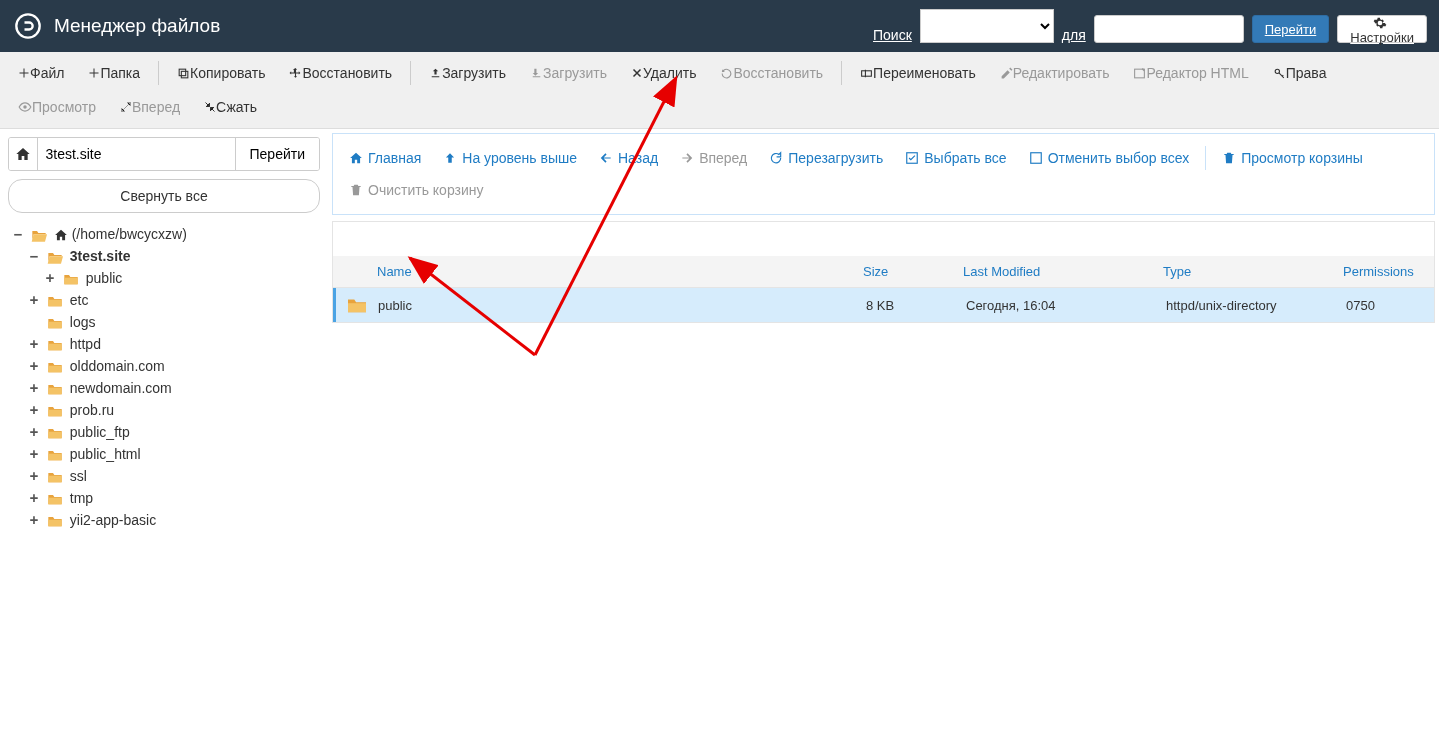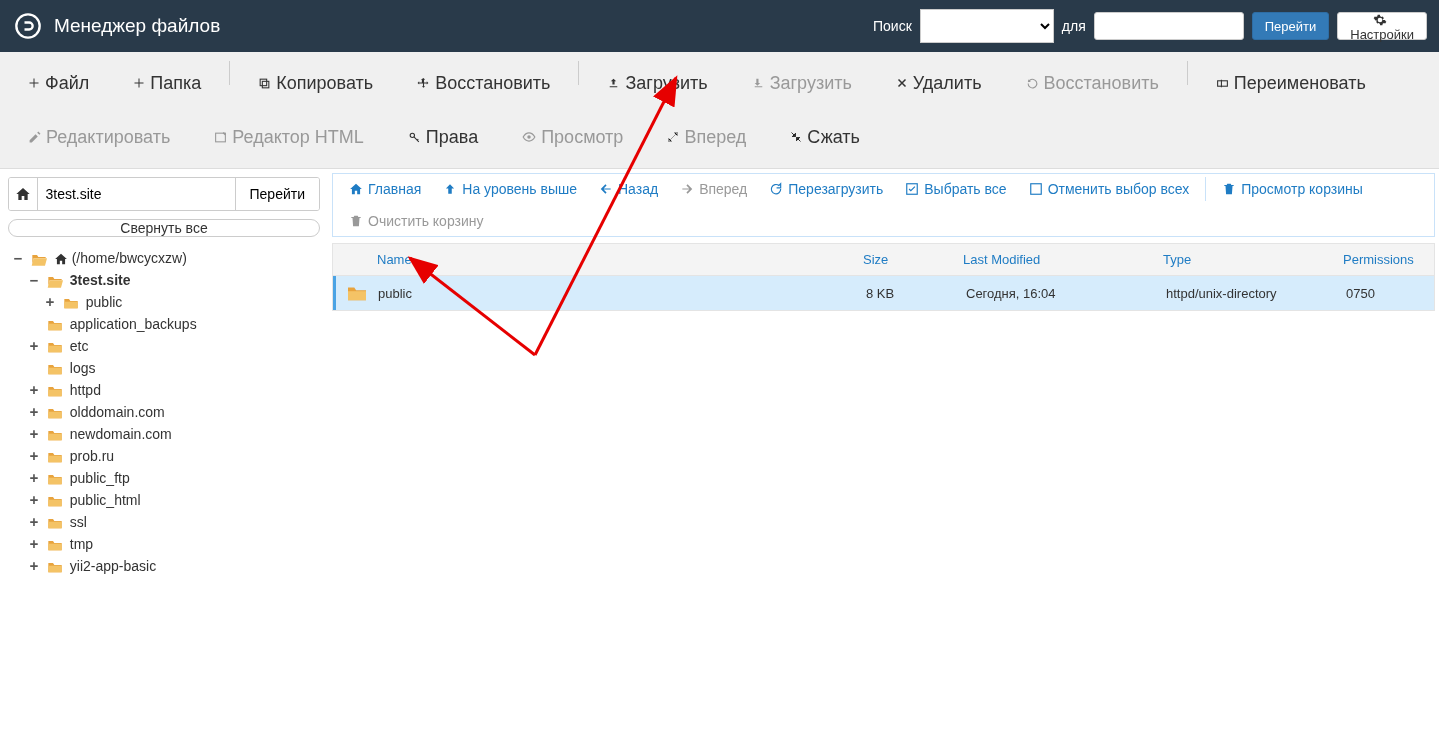--- a/index.html
+++ b/index.html
@@ -2,67 +2,67 @@
 <html><head>
 <meta charset="utf-8">
 <style>
 * { box-sizing: border-box; margin: 0; padding: 0; }
 body { font-family: Arial, Helvetica, sans-serif; font-size: 14px; color: #333; background: #fff; }
 
 
 .header { background: #293a4a; color: #fff; height: 52px; display: flex; align-items: center; padding: 0 12px; }
 .logo { width: 32px; height: 32px; margin-right: 10px; display: flex; align-items: center; justify-content: center; }
 .header-title { font-size: 19px; flex: 1; }
-.header-search { display: flex; align-items: center; gap: 8px; }
+.header-search { display: flex; align-items: flex-end; gap: 8px; text-decoration: underline; }
 .header-search label { font-size: 14px; }
 .header-search select { height: 28px; padding: 16px 4px; font-size: 13px; background:#fff; border:1px solid #ccc; border-radius:0; }
 .header-search input { height: 28px; width: 150px; padding: 2px 6px; border:1px solid #ccc; border-radius:3px; }
 .btn { display:inline-flex; align-items:center; height:28px; padding: 0 12px; border-radius:3px; cursor:pointer; font-size:13px; border:1px solid transparent; }
 .btn-primary { background:#337ab7; color:#fff; border-color:#2e6da4; }
 .btn-default { background:#fff; color:#333; border-color:#ccc;flex-direction:column; }
 
 
 .toolbar { background:#f0f0f0; border-bottom:1px solid #ddd; padding: 4px 6px; display:flex; flex-wrap:wrap; }
-.tool-btn { display:inline-flex; align-items:center; gap:5px; height:30px; padding:0 10px; margin:12px; background:transparent; border:none; cursor:pointer; font-size:18px; color:#333; }
+.tool-btn { display:inline-flex; align-items:center; height:30px; padding:0 10px; margin:2px; background:transparent; border:none; cursor:pointer; font-size:14px; color:#333; }
 .tool-btn.disabled { color:#999; cursor:default; }
 .tool-sep { width:1px; background:#ccc; height:24px; margin:5px 6px; }
 
 
 .main { display:flex; height: calc(752px - 47px - 72px); }
 .sidebar { width: 328px; padding: 8px; border-right: none; }
 .content { flex:1; padding:4px; display:flex; flex-direction:column; }
 
 
 .path-row { display:flex; border:1px solid #ccc; border-radius:3px; overflow:hidden; height:34px; }
 .path-row .home-btn { width:40px; display:flex; align-items:center; justify-content:center; border-right:1px solid #ccc; cursor:pointer; background:#fff; }
 .path-row input { flex:1; border:none; padding:0 8px; font-size:14px; outline:none; }
 .path-row .go-btn { padding:0 14px; border:none; border-left:1px solid #ccc; background:#fff; cursor:pointer; font-size:14px; }
-.collapse-all { margin-top:8px; height:18px; border:1px solid #ccc; border-radius:14px; background:#fff; display:flex; align-items:center; justify-content:center; cursor:pointer; font-size:14px; }
+.collapse-all { margin-top:8px; height:34px; border:1px solid #ccc; border-radius:14px; background:#fff; display:flex; align-items:center; justify-content:center; cursor:pointer; font-size:14px; }
 
 
 .tree { margin-top:10px; font-size:14px; }
 .tree-node { line-height:22px; white-space:nowrap; }
 .tree-toggle { display:inline-block; width:12px; text-align:center; color:#555; cursor:pointer; font-family:monospace; font-weight:bold; }
 .tree-spacer { display:inline-block; width:12px; }
 .folder-icon { display:inline-block; width:16px; height:14px; margin:0 3px; vertical-align:middle; }
 .tree-label { cursor:pointer; }
 .tree-label.bold { font-weight:bold; }
 .indent-1 { padding-left: 4px; }
 .indent-2 { padding-left: 20px; }
 .indent-3 { padding-left: 36px; }
 
 
-.action-bar { border:1px solid #c9e2f9; background:#fff; padding:0 6px; display:flex; flex-wrap:wrap; gap:2px; }
+.action-bar { border:1px solid #c9e2f9; background:#fff; padding:9px 6px; display:flex; flex-wrap:wrap; gap:2px; }
 .action-link { display:inline-flex; align-items:center; gap:5px; height:30px; padding:0 10px; color:#1f7cc4; cursor:pointer; font-size:14px; }
 .action-link.disabled { color:#999; cursor:default; }
 .action-sep { width:1px; background:#c9e2f9; height:24px; margin:3px 4px; }
 
 
 .file-table { margin-top:6px; border:1px solid #e4e4e4; }
-.file-header { display:flex; background:#f4f4f4; border-bottom:1px solid #e4e4e4; font-size:13px; }
+.file-header { display:flex; background:#f4f4f4; border-bottom:1px solid #e4e4e4; font-size:13px;margin-top:34px; }
 .file-header .col { padding:8px 10px; color:#1f7cc4; cursor:pointer; }
 .file-row { display:flex; align-items:center; font-size:13px; }
 .file-row.selected { background:#d6ecfc; border-left:3px solid #4aa3e4; padding-left:0; }
 .file-row .col { padding:8px 10px; }
 .col-name { flex: 0 0 520px; display:flex; align-items:center; gap:10px; padding-left:12px; }
 .col-size { flex: 0 0 100px; }
 .col-modified { flex: 0 0 200px; }
 .col-type { flex: 0 0 180px; }
 .col-perms { flex: 1; }
 .folder-big { width:22px; height:18px; display:inline-block; }
@@ -271,28 +271,20 @@
     </div>
             <div class="tree-node indent-3">
       <span class="tree-toggle">+</span>
       <span class="folder-icon"><svg width="16" height="14" viewBox="0 0 24 20">
                   <path fill="#e8a33d" d="M2 4h7l2 3h11v11H2z"></path>
                   <path fill="#f4c366" d="M2 8h20v10H2z"></path>
                 </svg></span>
       <span class="tree-label ">public</span>
     </div>
             <div class="tree-node indent-2">
-      <span class="tree-spacer"></span>
-      <span class="folder-icon"><svg width="16" height="14" viewBox="0 0 24 20">
-                  <path fill="#e8a33d" d="M2 4h7l2 3h11v11H2z"></path>
-                  <path fill="#f4c366" d="M2 8h20v10H2z"></path>
-                </svg></span>
-      <span class="tree-label ">application_backups</span>
-    </div>
-            <div class="tree-node indent-2">
       <span class="tree-toggle">+</span>
       <span class="folder-icon"><svg width="16" height="14" viewBox="0 0 24 20">
                   <path fill="#e8a33d" d="M2 4h7l2 3h11v11H2z"></path>
                   <path fill="#f4c366" d="M2 8h20v10H2z"></path>
                 </svg></span>
       <span class="tree-label ">etc</span>
     </div>
             <div class="tree-node indent-2">
       <span class="tree-spacer"></span>
       <span class="folder-icon"><svg width="16" height="14" viewBox="0 0 24 20">

